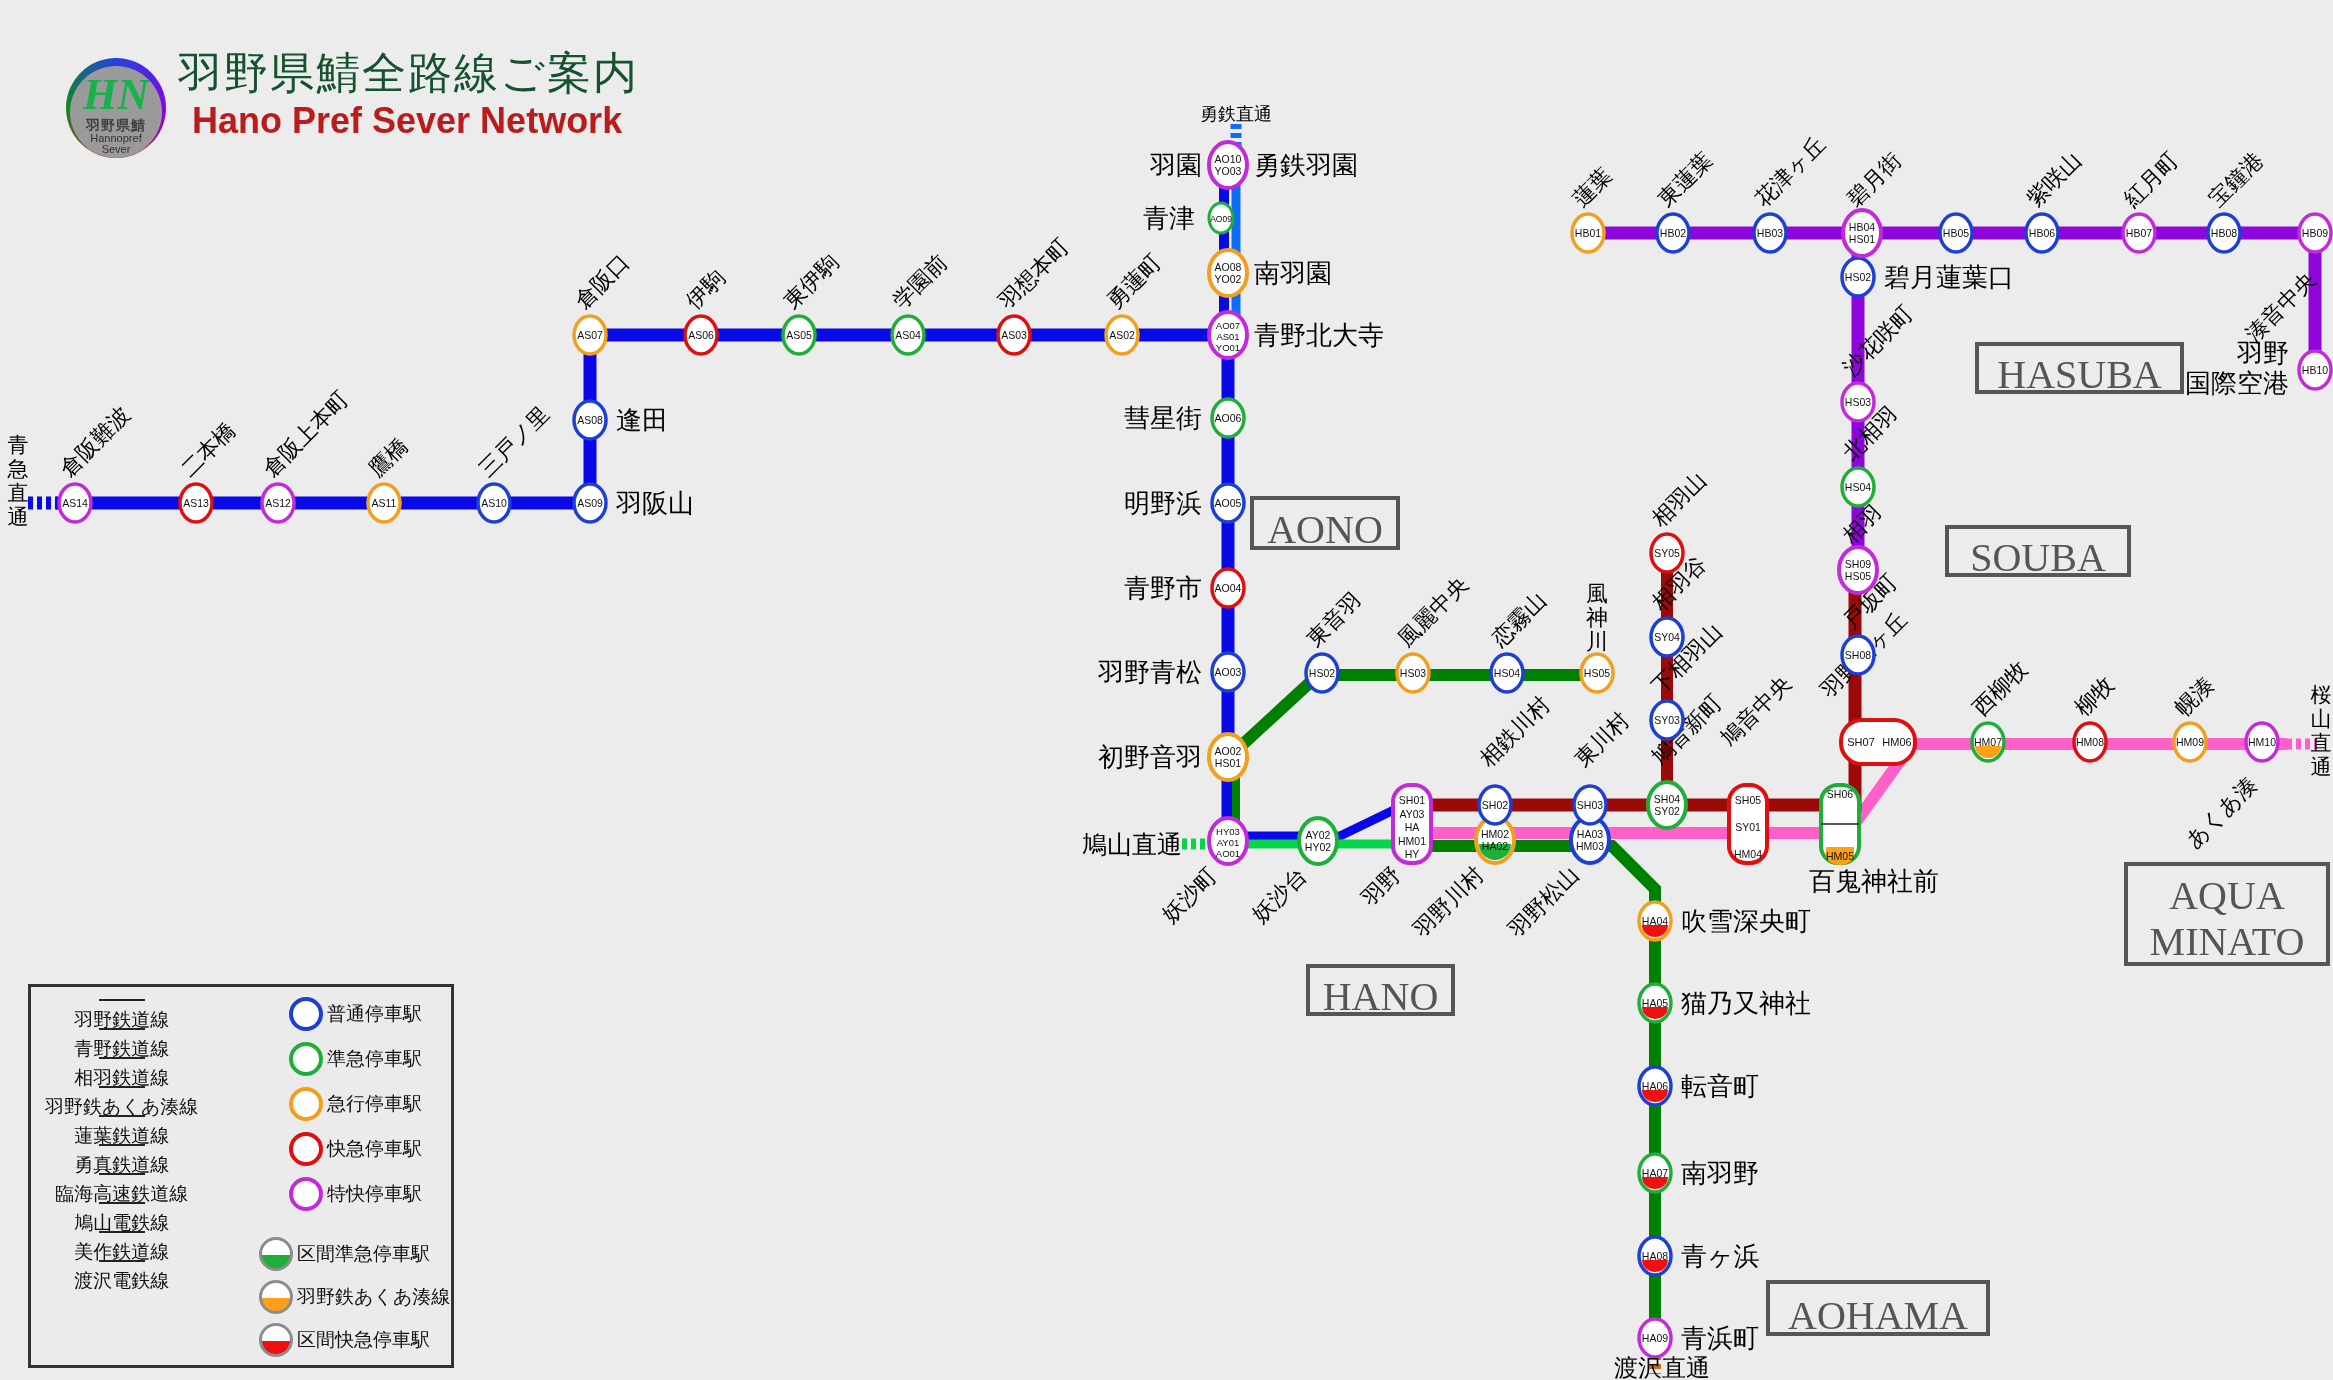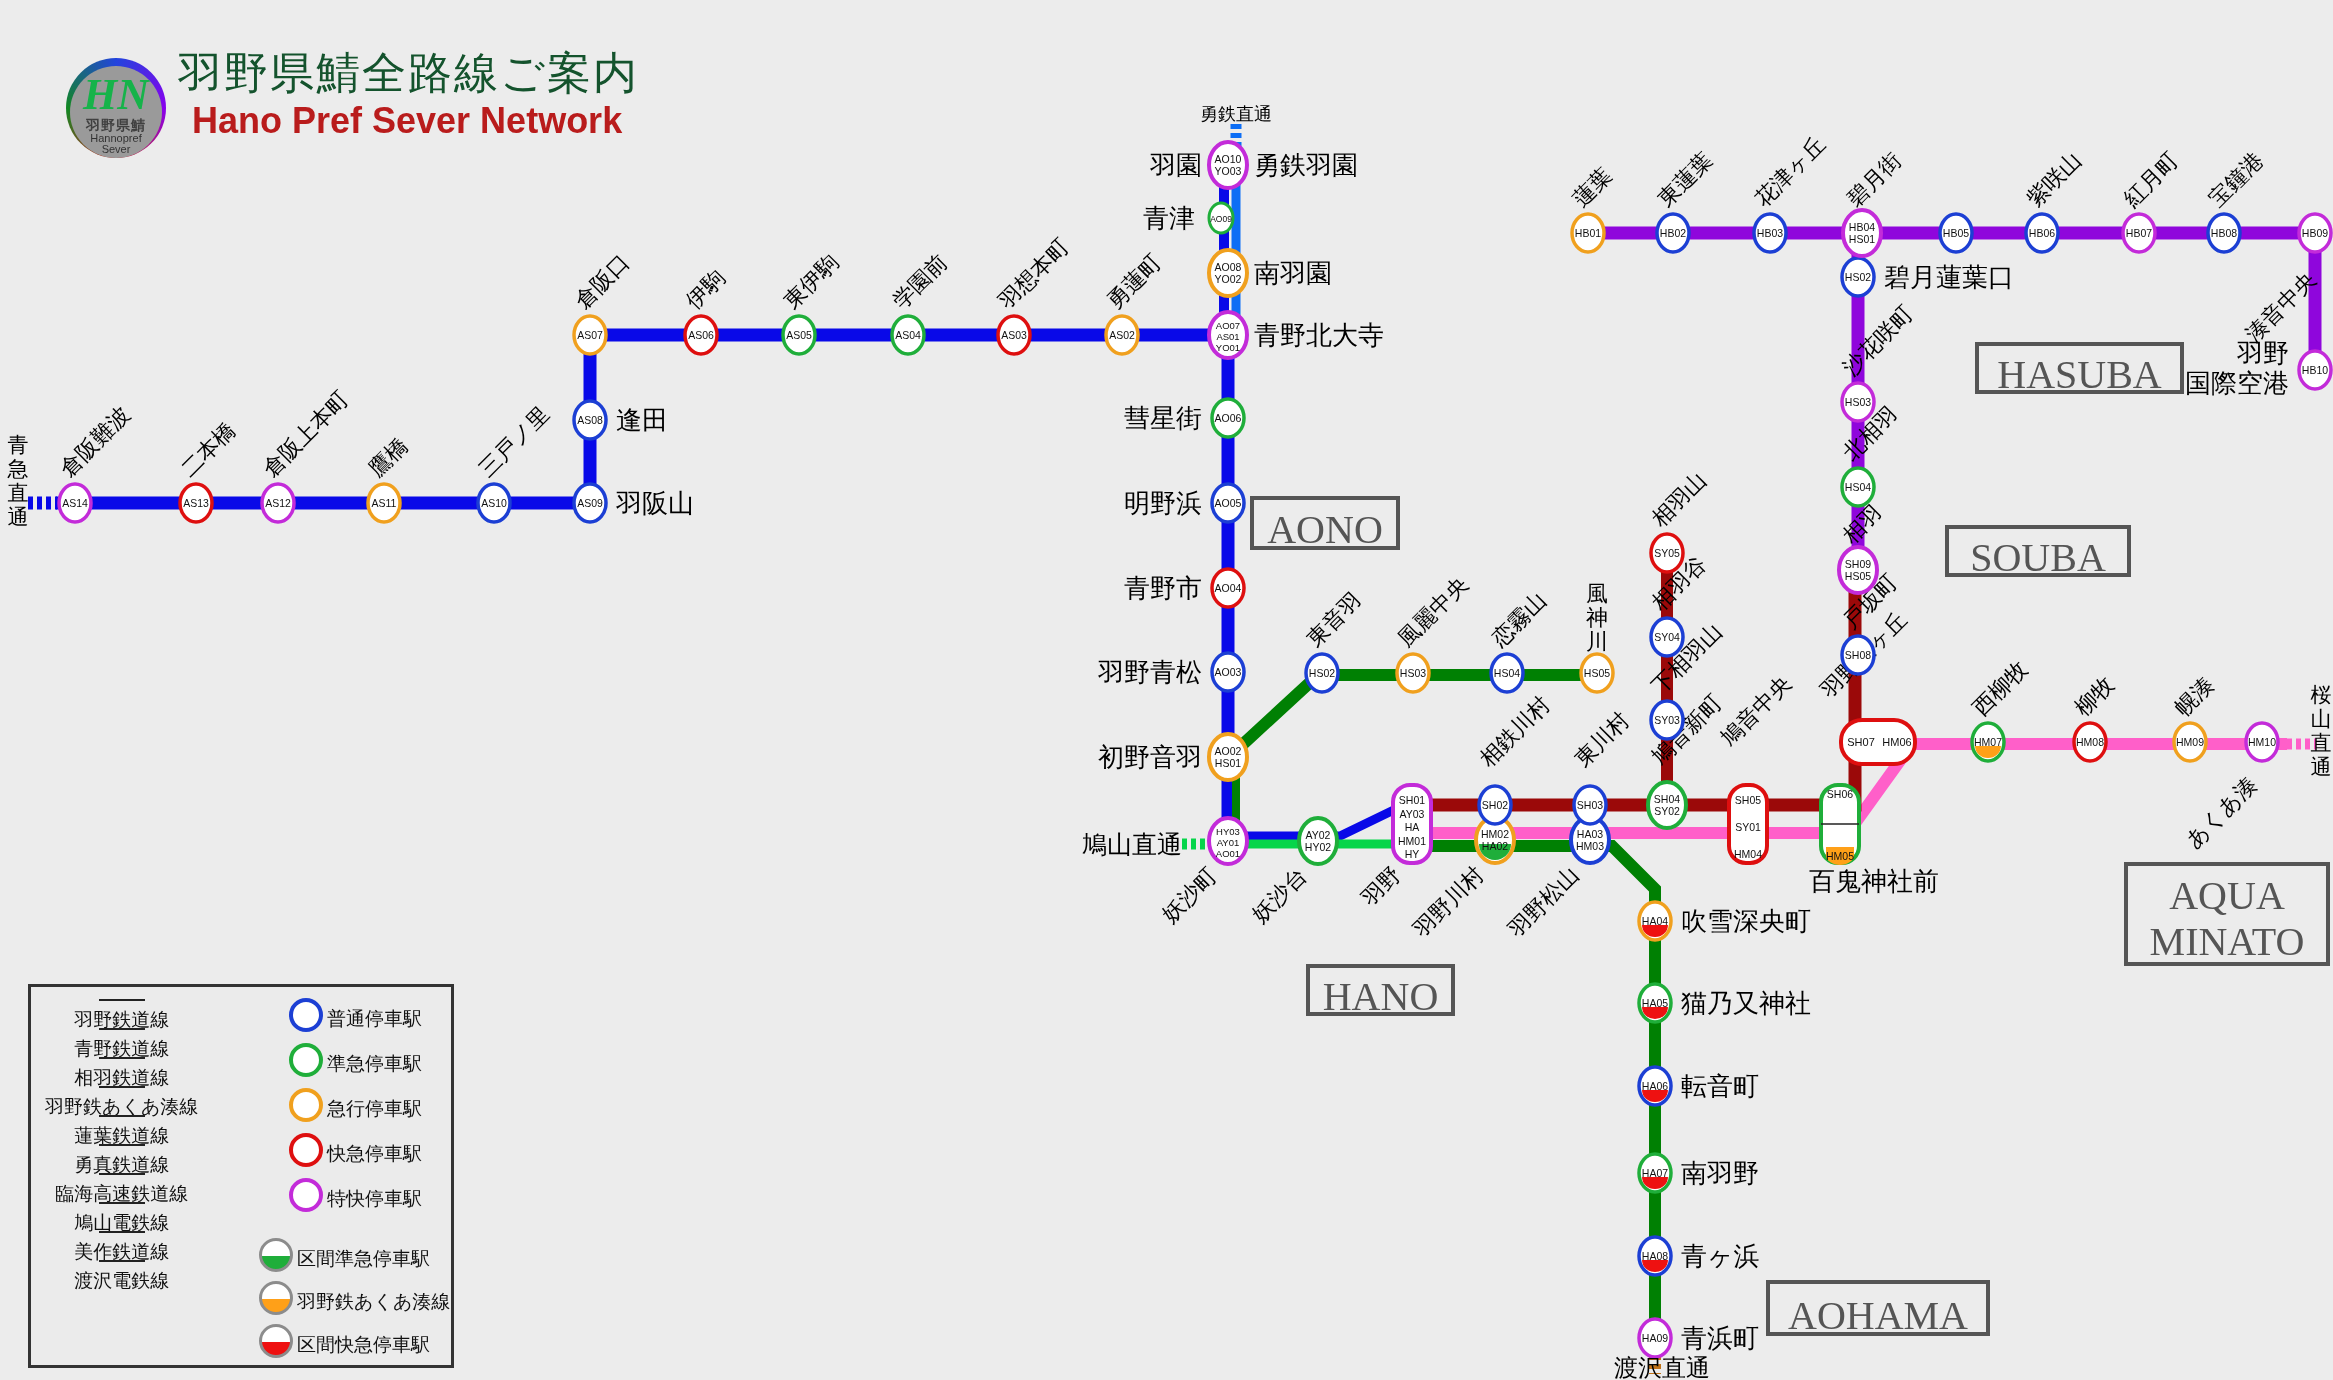--- a/index.html
+++ b/index.html
@@ -14,21 +14,21 @@
   #logo-en{font-size:11px;color:#333;line-height:11px;}
   #main-title{position:absolute;left:178px;top:44px;font-size:44px;color:#14532d;letter-spacing:2px;}
   #sub-title{position:absolute;left:192px;top:100px;font-size:36px;font-weight:bold;color:#b91c1c;}
   
   #legend{position:absolute;left:28px;top:984px;width:420px;height:378px;border:3px solid #333;background:#EBEBEB;}
   .lg-lines{position:absolute;left:14px;top:12px;display:flex;flex-direction:column;gap:9px;}
   .lg-line-item{display:flex;align-items:center;gap:6px;height:20px;flex-direction:column;}
   .lg-swatch{width:44px;height:19px;border:1px solid #222;}
   .lg-label{font-size:19px;color:#111;white-space:nowrap;}
   .lg-types{position:absolute;left:258px;top:8px;display:flex;flex-direction:column;gap:8px;}
-  .lg-type-item{display:flex;align-items:flex-end;gap:4px;height:37px;}
+  .lg-type-item{display:flex;align-items:center;gap:4px;height:37px;}
   .lg-ring{width:34px;height:34px;border-radius:50%;background:#fff;box-sizing:border-box;}
   .lg-sections{position:absolute;left:228px;top:248px;display:flex;flex-direction:column;gap:6px;}
   .lg-sec-circle{width:34px;height:34px;border-radius:50%;border:3px solid #8C8C8C;box-sizing:border-box;}
 </style>
 </head>
 <body>
 
 <div id="canvas">
   <svg id="map-svg" width="2333" height="1380" viewBox="0 0 2333 1380" xmlns="http://www.w3.org/2000/svg">
       <polyline points="1236,148 1236,335" fill="none" stroke="#0D6EF5" stroke-width="9" stroke-linejoin="miter" stroke-linecap="butt"></polyline>

